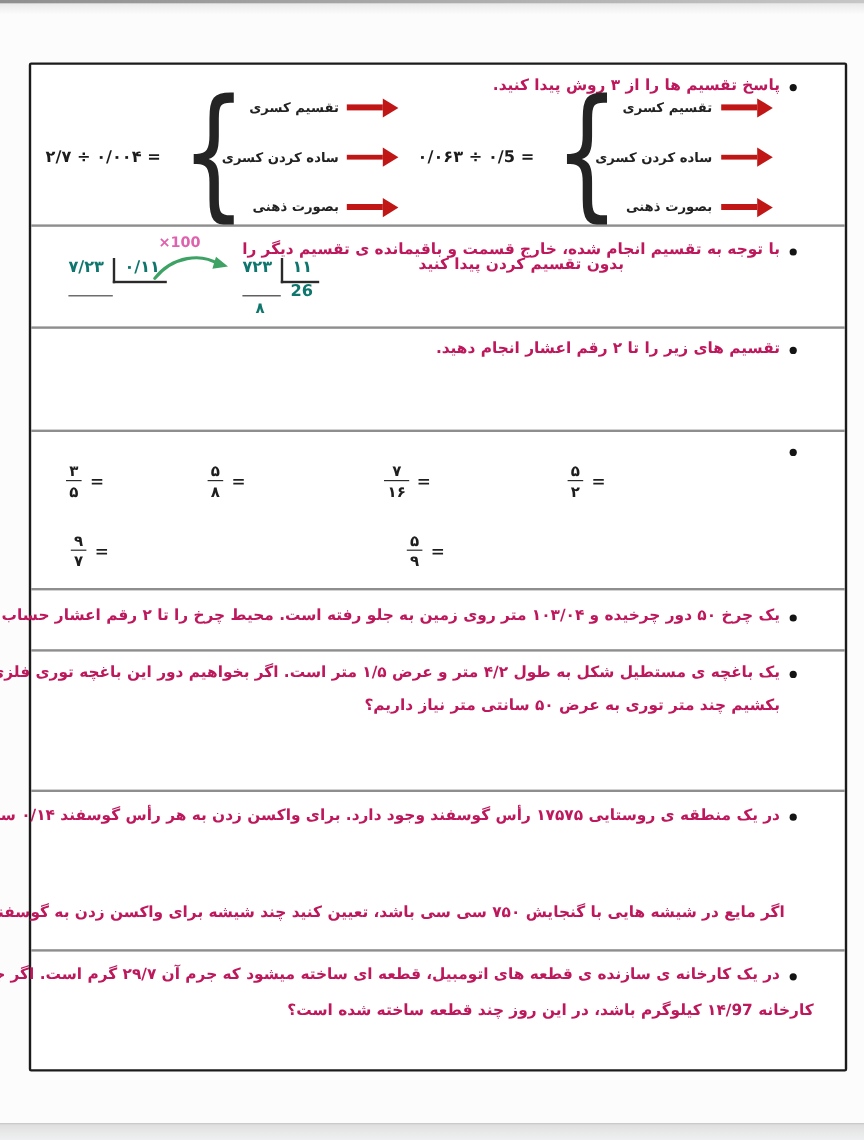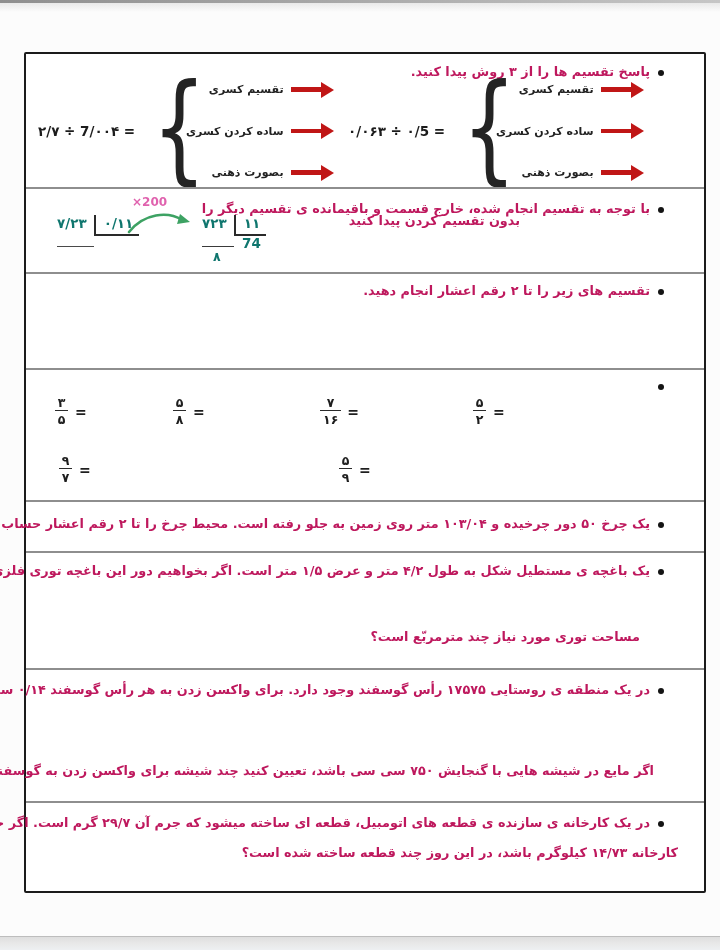--- a/index.html
+++ b/index.html
@@ -94,21 +94,21 @@
           <span class="red-arrow"></span>
         </div>
         <div class="mrow">
           <span class="mlabel">بصورت ذهنی</span>
           <span class="red-arrow"></span>
         </div>
       </div>
     </div>
 
     <div class="method-group" style="left:12px;top:26px">
-      <span class="eq">۲/۷ ÷ 7/۰۰۴ =</span>
+      <span class="eq">۲/۷ ÷ ۰/۰۰۴ =</span>
       <span class="brace">{</span>
       <div class="methods">
         <div class="mrow">
           <span class="mlabel">تقسیم کسری</span>
           <span class="red-arrow"></span>
         </div>
         <div class="mrow">
           <span class="mlabel">ساده کردن کسری</span>
           <span class="red-arrow"></span>
         </div>
@@ -124,36 +124,36 @@
     <span class="bullet" style="top:18px"></span>
     <div class="pline" style="top:12px;right:54px">با توجه به تقسیم انجام شده، خارج قسمت و باقیمانده ی تقسیم دیگر را</div>
     <div class="pline" style="top:24px;right:184px">بدون تقسیم کردن پیدا کنید</div>
 
     <div class="divwork">
       <div class="division" style="left:5px;top:26px">
         <span class="dvd">۷/۲۳</span><span class="dvr">۰/۱۱</span>
         <span class="ansline"></span>
       </div>
 
-      <span class="times">×200</span>
+      <span class="times">×100</span>
       <svg class="arc" width="68" height="26" viewBox="0 0 68 26">
         <path class="arcpath" d="M3,23 C18,4 42,2 56,11" stroke="#3da263"></path>
         <path class="archead" d="M54,5 L64,13 L51,15 Z" fill="#3da263"></path>
       </svg>
 
       <div class="division" style="left:150px;top:26px">
         <span class="dvd">۷۲۳</span><span class="dvr">۱۱</span>
-        <span class="quo">74</span>
+        <span class="quo">26</span>
         <span class="remline"></span>
         <span class="rem">۸</span>
       </div>
     </div>
   </section>
 
-  <section class="sec" style="height:96px">
+  <section class="sec" style="height:86px">
     <span class="bullet" style="top:15px"></span>
     <div class="pline" style="top:9px;right:54px">تقسیم های زیر را تا ۲ رقم اعشار انجام دهید.</div>
   </section>
 
   <section class="sec" style="height:132px">
     <span class="bullet" style="top:14px"></span>
 
     <div class="frac" style="left:28px;top:26px">
       <span class="fstack">
         <span class="fnum">۳</span>
@@ -199,30 +199,30 @@
   </section>
 
   <section class="sec" style="height:51px">
     <span class="bullet" style="top:20px"></span>
     <div class="pline" style="top:14px;right:54px">یک چرخ ۵۰ دور چرخیده و ۱۰۳/۰۴ متر روی زمین به جلو رفته است. محیط چرخ را تا ۲ رقم اعشار حساب کنید.</div>
   </section>
 
   <section class="sec" style="height:117px">
     <span class="bullet" style="top:16px"></span>
     <div class="pline" style="top:10px;right:54px">یک باغچه ی مستطیل شکل به طول ۴/۲ متر و عرض ۱/۵ متر است. اگر بخواهیم دور این باغچه توری فلزی به عرض ۵۰ سانتی متر</div>
-    <div class="pline" style="top:76px;right:64px">مساحت توری مورد نیاز چند مترمربّع است؟</div>
+    <div class="pline" style="top:38px;right:54px">بکشیم چند متر توری به عرض ۵۰ سانتی متر نیاز داریم؟</div>
   </section>
 
   <section class="sec" style="height:133px">
     <span class="bullet" style="top:18px"></span>
     <div class="pline" style="top:12px;right:54px">در یک منطقه ی روستایی ۱۷۵۷۵ رأس گوسفند وجود دارد. برای واکسن زدن به هر رأس گوسفند ۰/۱۴ سی سی مایع واکسن لازم</div>
     <div class="pline" style="top:93px;right:50px">اگر مایع در شیشه هایی با گنجایش ۷۵۰ سی سی باشد، تعیین کنید چند شیشه برای واکسن زدن به گوسفندان آن منطقه لازم است؟</div>
   </section>
 
   <section class="sec" style="flex:1">
     <span class="bullet" style="top:18px"></span>
     <div class="pline" style="top:12px;right:54px">در یک کارخانه ی سازنده ی قطعه های اتومبیل، قطعه ای ساخته میشود که جرم آن ۲۹/۷ گرم است. اگر جرم کل تولید یک روز این</div>
-    <div class="pline" style="top:42px;right:26px">کارخانه ۱۴/۷۳ کیلوگرم باشد، در این روز چند قطعه ساخته شده است؟</div>
+    <div class="pline" style="top:42px;right:26px">کارخانه ۱۴/97 کیلوگرم باشد، در این روز چند قطعه ساخته شده است؟</div>
   </section>
 
 </div>
 
 <div class="bottom-zone"></div>
 
 </body></html>

